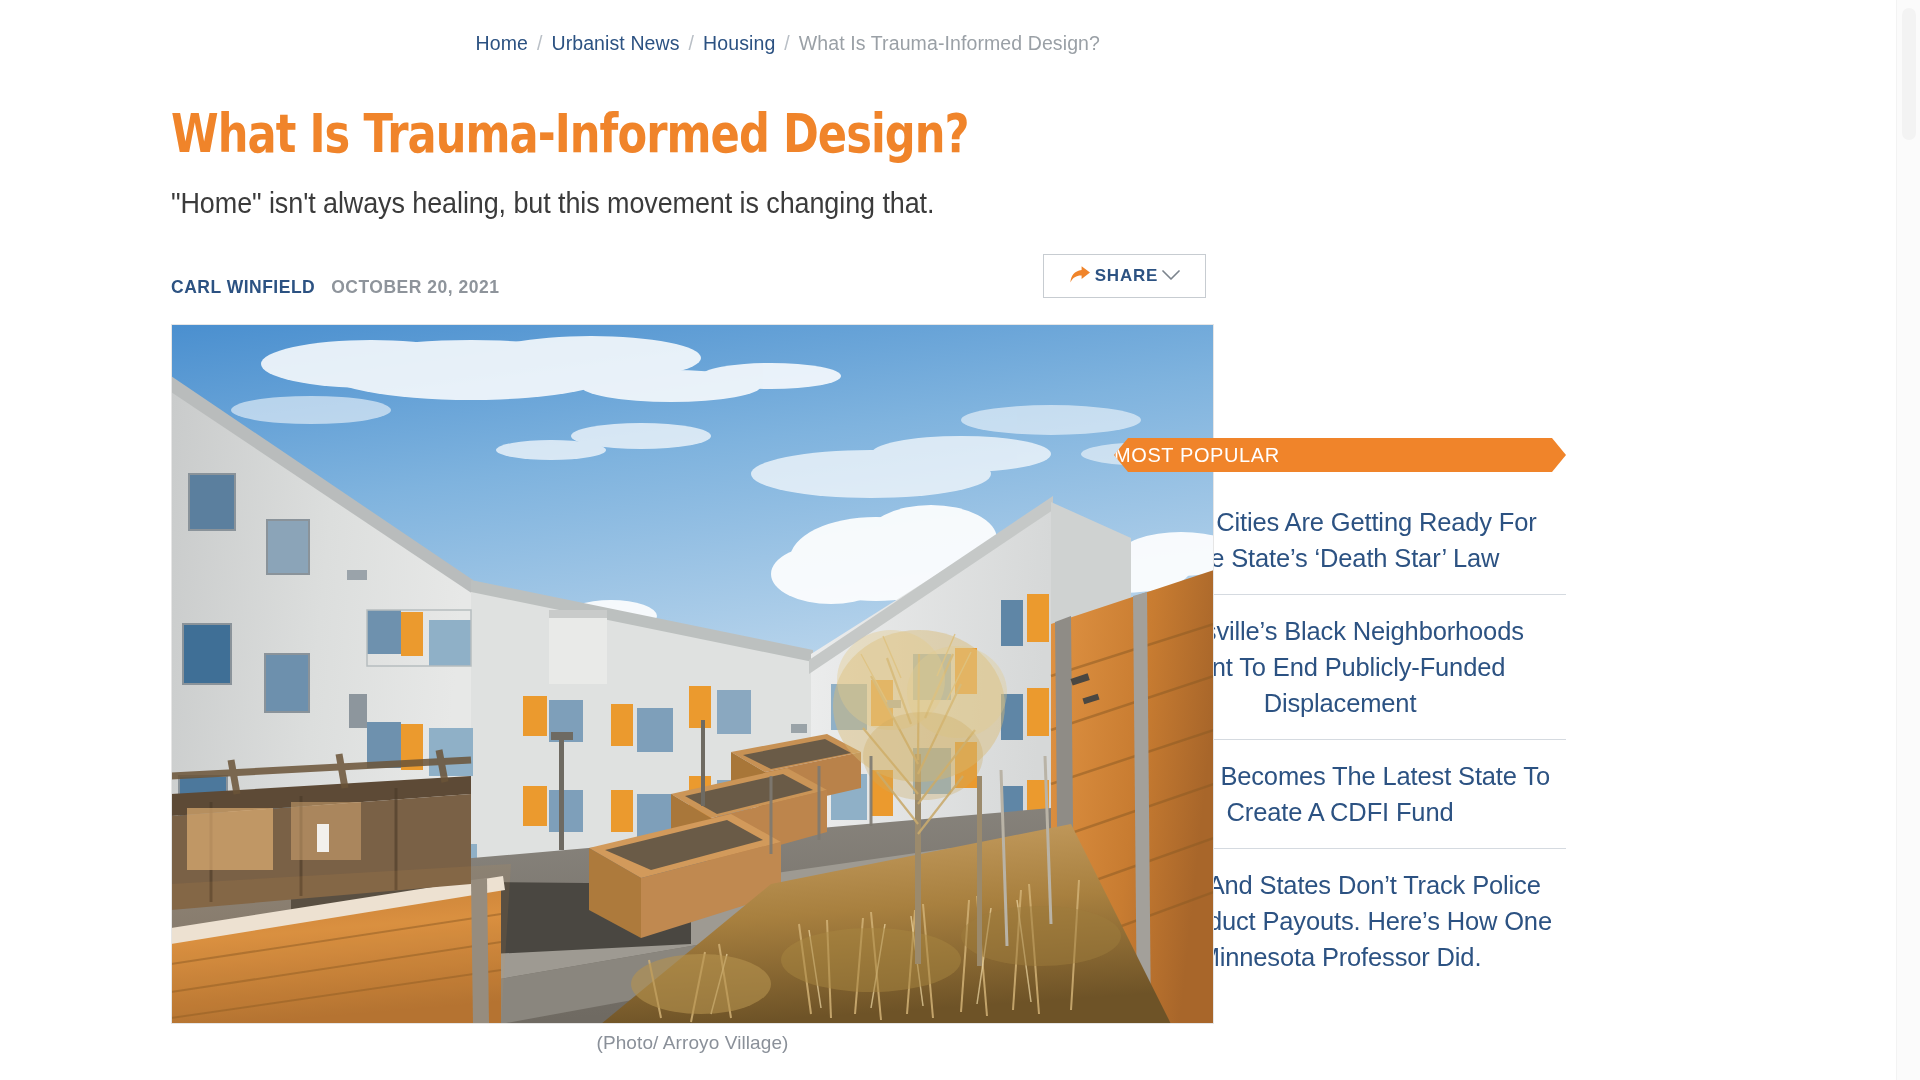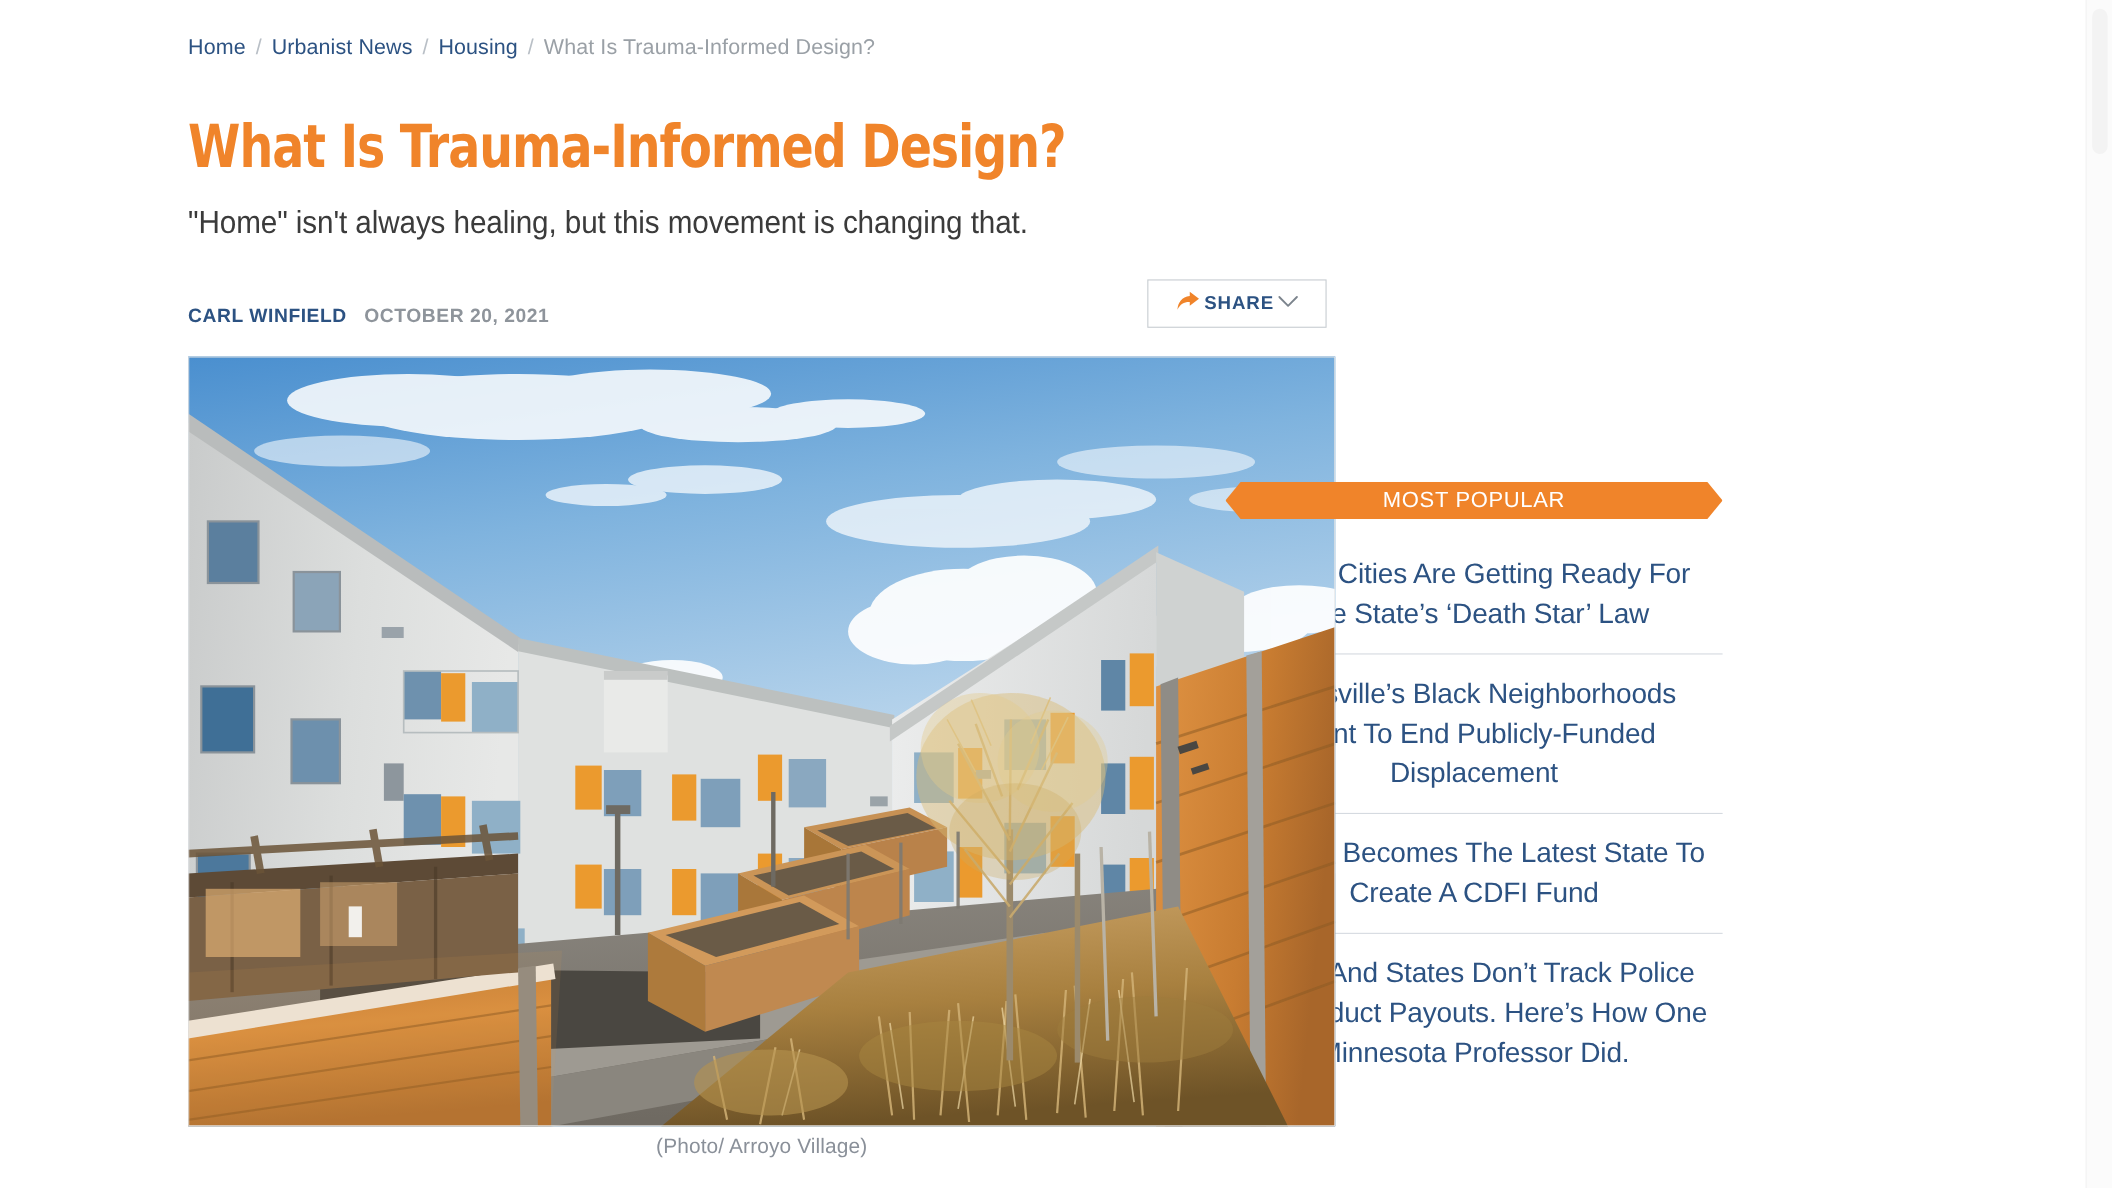--- a/index.html
+++ b/index.html
@@ -43,20 +43,21 @@
   }
 
   
   .breadcrumb {
     font-size: 19.5px;
     line-height: 26px;
     color: #9aa0a6;
     letter-spacing: 0.1px;
     white-space: nowrap;
     padding-bottom: 6px;
+    text-align: right;
   }
   .crumb-link {
     color: #2c5282;
     text-decoration: none;
     cursor: pointer;
   }
   .crumb-sep {
     color: #b9bfc6;
     padding: 0 9px;
   }
@@ -158,21 +159,20 @@
     margin-left: 14px;
     width: 452px;
   }
 
   .ribbon {
     position: relative;
     height: 34px;
     width: 452px;
     display: flex;
     align-items: center;
-    justify-content: center;
     color: #ffffff;
     font-size: 20px;
     letter-spacing: 0.6px;
     background: #f0842a;
     clip-path: polygon(0% 50%, 14px 0%, calc(100% - 14px) 0%, 100% 50%, calc(100% - 14px) 100%, 14px 100%);
   }
 
   .pop-list { margin-top: 14px; }
 
   .pop-item {

